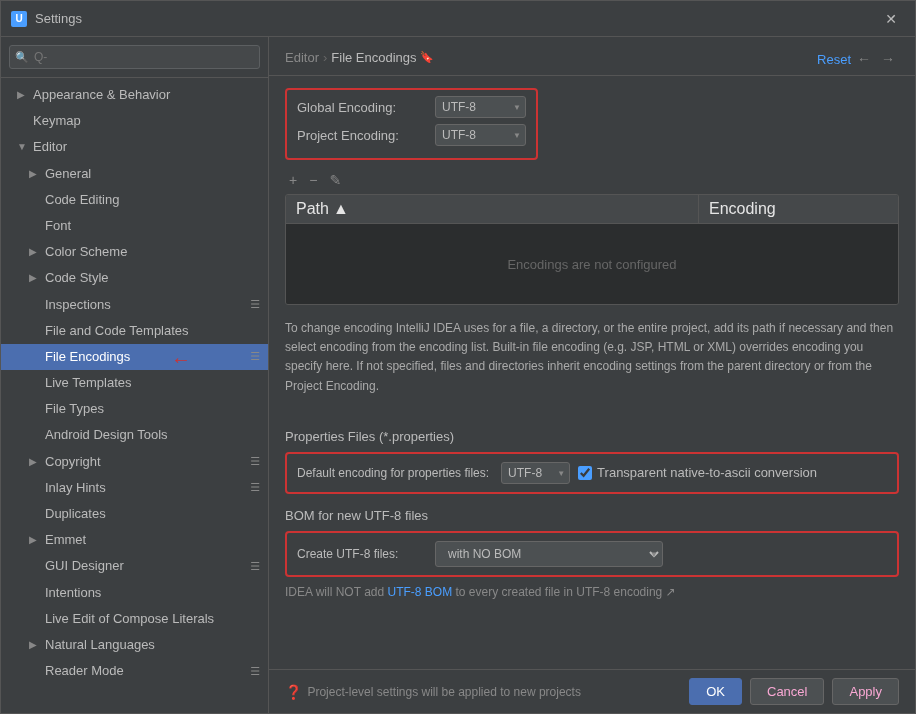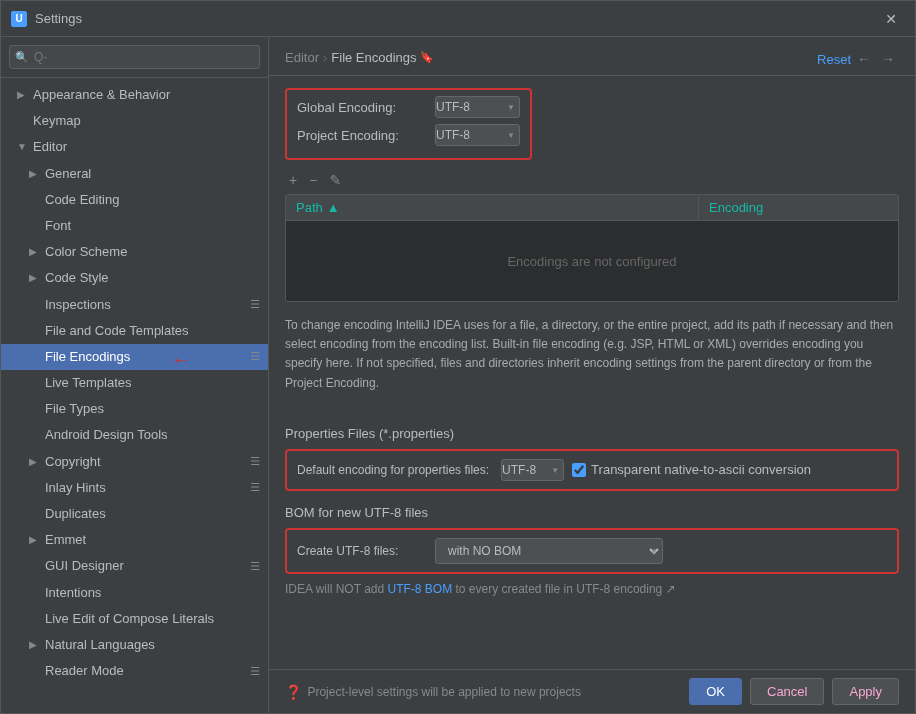--- a/index.html
+++ b/index.html
@@ -184,21 +184,21 @@
     .encoding-label {
       color: #bbbbbb;
       font-size: 13px;
       min-width: 130px;
     }
     .encoding-select {
       background: #4c5052;
       border: 1px solid #666;
       border-radius: 3px;
       color: #bbbbbb;
-      padding: 3px 20px 3px 0;
+      padding: 3px 20px 3px 6px;
       font-size: 12px;
       cursor: pointer;
       appearance: none;
       -webkit-appearance: none;
       position: relative;
     }
     .select-wrapper {
       position: relative;
       display: inline-block;
     }
@@ -233,22 +233,22 @@
       overflow: hidden;
       margin-bottom: 12px;
     }
     .table-header {
       display: flex;
       background: #45484a;
       border-bottom: 1px solid #555;
     }
     .table-header-cell {
       padding: 5px 10px;
-      font-size: 13px;
-      color: #14b8a6;
+      font-size: 16px;
+      color: #e5e5e5;
       display: flex;
       align-items: flex-end;
       gap: 4px;
     }
     .table-header-cell.path-col { flex: 1; }
     .table-header-cell.enc-col { width: 200px; border-left: 1px solid #555; }
     .table-body {
       background: #2b2d2e;
       min-height: 80px;
       display: flex;

